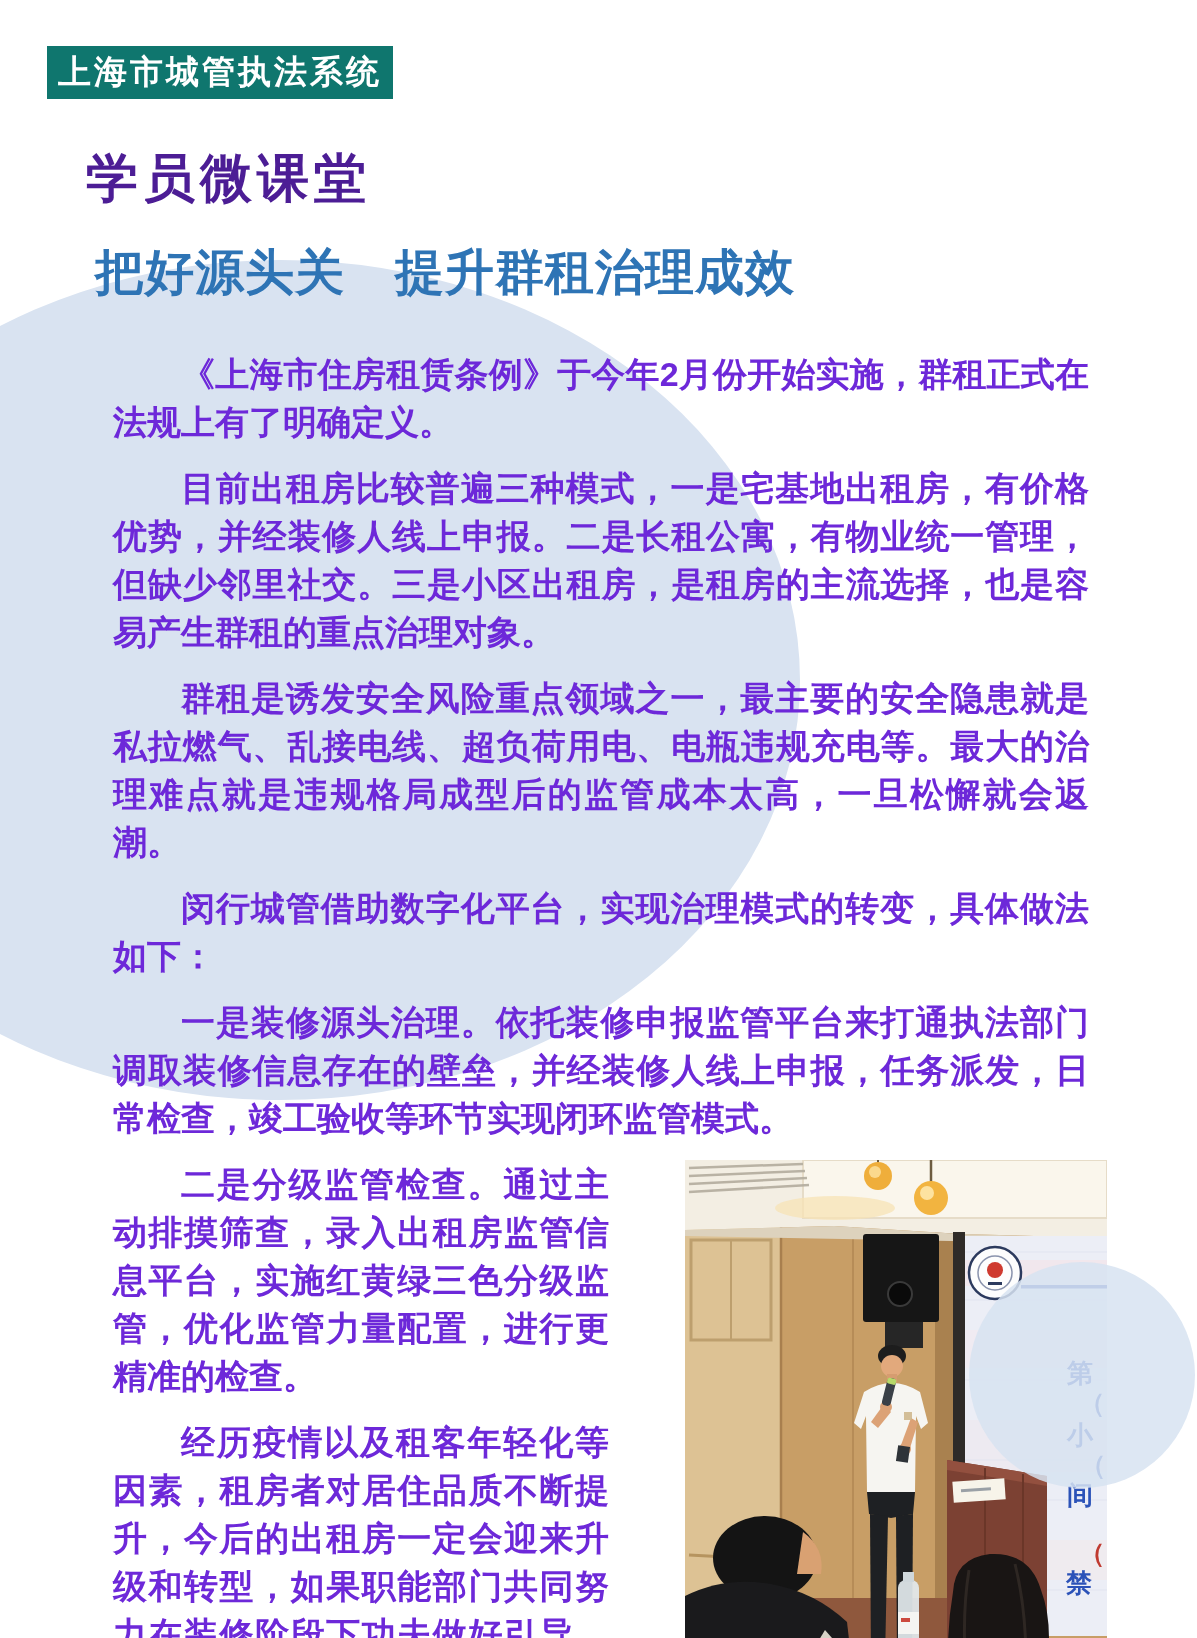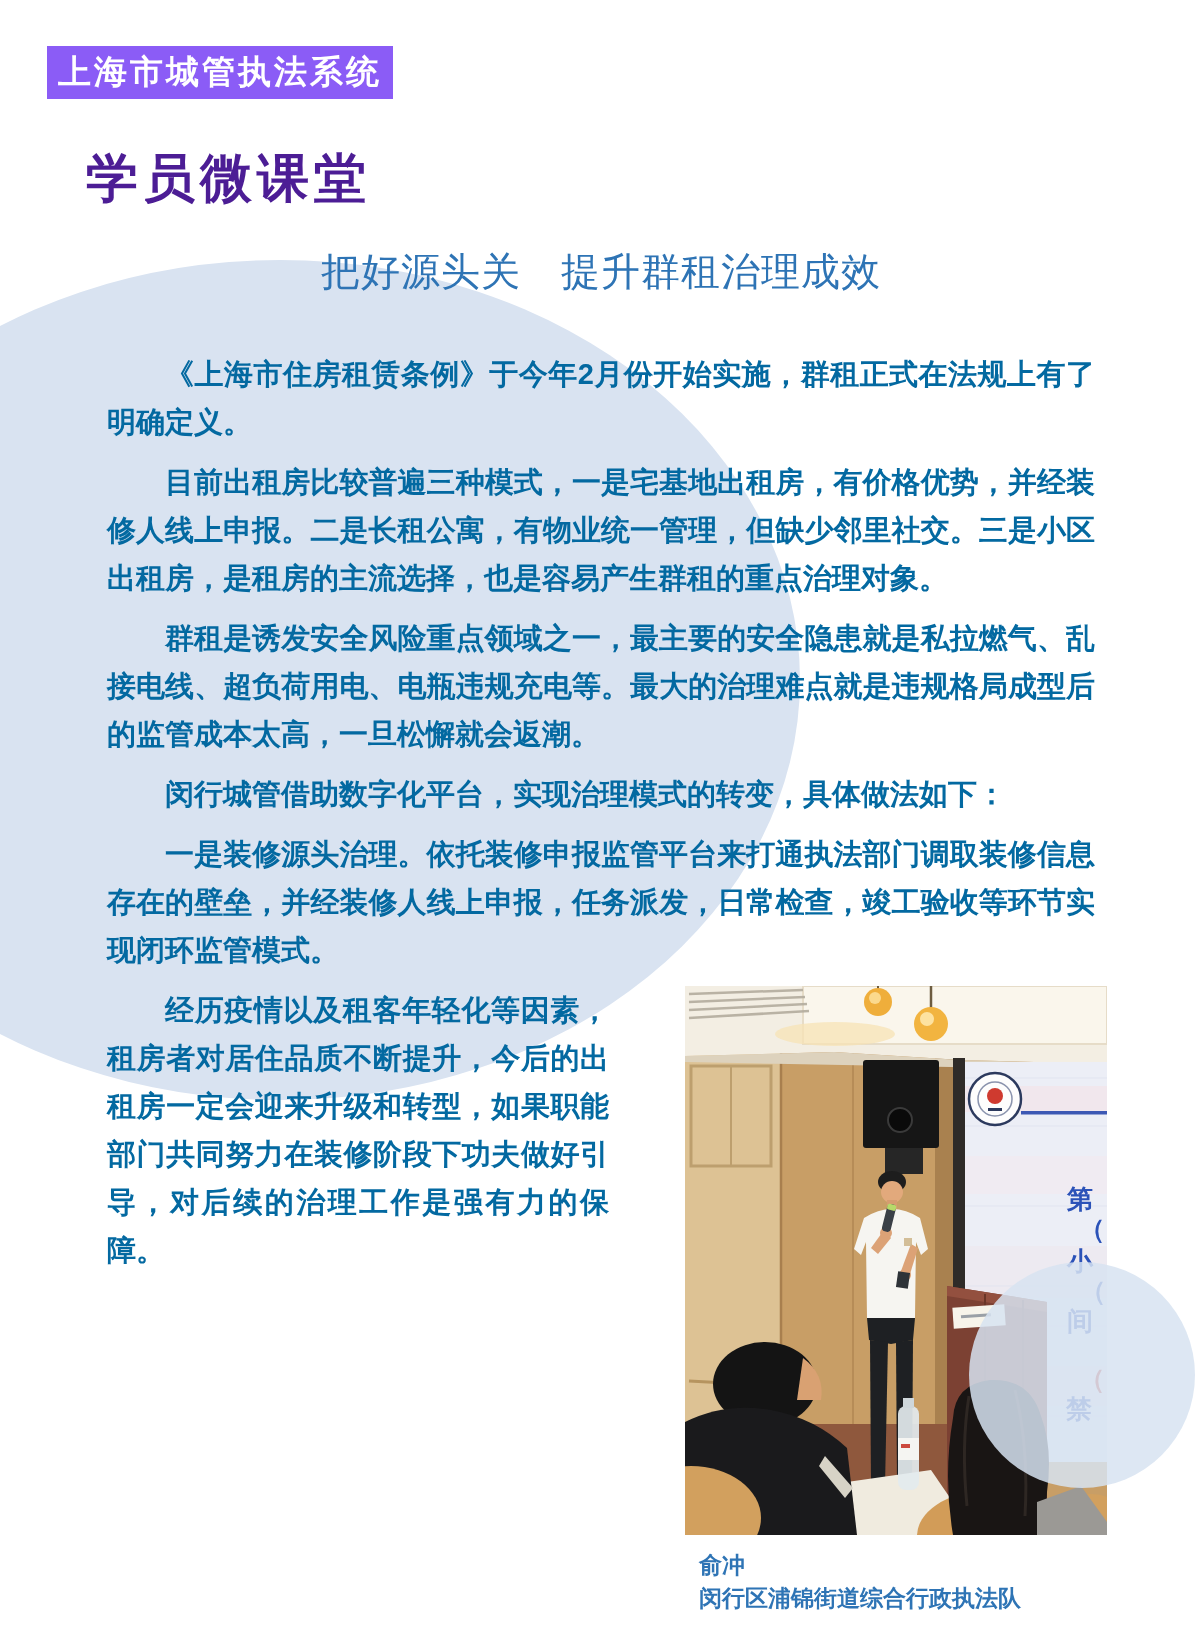--- a/index.html
+++ b/index.html
@@ -7,40 +7,40 @@
     position: relative;
     width: 1197px;
     height: 1638px;
     background: #ffffff;
     overflow: hidden;
     font-family: "Liberation Sans", "DejaVu Sans", sans-serif;
   }
   .bg-layer { position: absolute; left: 0; top: 0; z-index: 0; }
   .badge {
     position: absolute; left: 47px; top: 46px; width: 346px; height: 53px;
-    background: #8b5cf6; color: #ffffff;
+    background: #0f766e; color: #ffffff;
     font-size: 33px; font-weight: 700; letter-spacing: 3px;
     display: flex; align-items: center; justify-content: center;
     z-index: 2;
   }
   .main-heading {
     position: absolute; left: 86px; top: 144px;
     font-size: 52px; font-weight: 700; color: #4c1d95; letter-spacing: 5px;
     z-index: 2;
   }
   .article {
     position: absolute; left: 95px; top: 248px; width: 1012px; z-index: 2;
   }
   .article-title {
-    text-align: center; color: #2E74B5; font-size: 39px; font-weight: 400;
+    text-align: left; color: #2E74B5; font-size: 49px; font-weight: 700;
     letter-spacing: 1px; margin: 0 0 54px 0; line-height: 48px;
   }
   .para {
-    margin: 12px; font-size: 29px; line-height: 48px; font-weight: 700;
-    color: #0369a1; text-align: justify; text-indent: 2em;
+    margin: 18px; font-size: 34px; line-height: 48px; font-weight: 700;
+    color: #6d28d9; text-align: justify; text-indent: 2em;
   }
   .photo-fig { float: right; width: 422px; margin: 0 0 6px 76px; }
   .photo-svg { display: block; width: 422px; height: 549px; }
   .photo-caption {
     margin-top: 14px; padding-left: 14px;
     color: #2E74B5; font-size: 23px; line-height: 33px; font-weight: 700;
   }
   .circle-accent {
     position: absolute; left: 969px; top: 1262px; width: 226px; height: 226px;
     border-radius: 50%; background: rgba(215, 227, 241, 0.85); z-index: 3;
@@ -200,18 +200,19 @@
           <path d="M330,404 Q344,460 340,530" stroke="#2e2723" stroke-width="3" fill="none"></path>
           <polygon points="352,516 396,500 422,536 422,549 352,549" fill="#9b9995"></polygon>
         </g>
       </svg>
       <figcaption class="photo-caption">
         <div>俞冲</div>
         <div>闵行区浦锦街道综合行政执法队</div>
       </figcaption>
     </figure>
 
+    <p class="para">二是分级监管检查。通过主动排摸筛查，录入出租房监管信息平台，实施红黄绿三色分级监管，优化监管力量配置，进行更精准的检查。</p>
     <p class="para">经历疫情以及租客年轻化等因素，租房者对居住品质不断提升，今后的出租房一定会迎来升级和转型，如果职能部门共同努力在装修阶段下功夫做好引导，对后续的治理工作是强有力的保障。</p>
   </div>
 
   <div class="circle-accent"></div>
 
 </div>
 
 </body></html>

